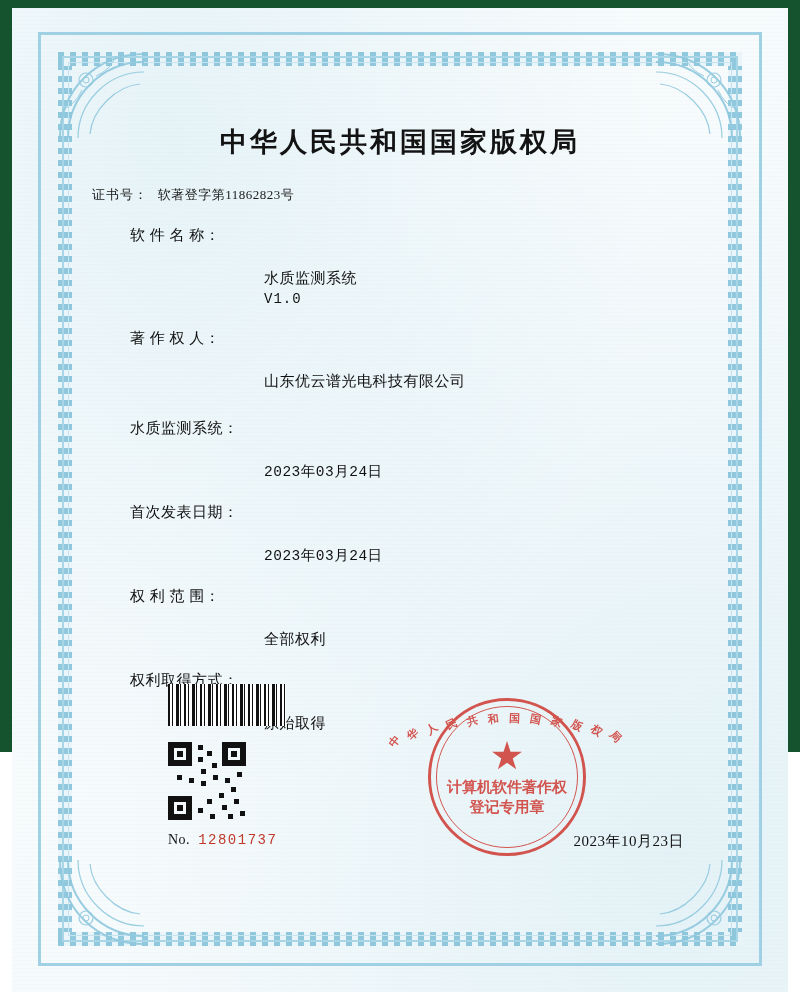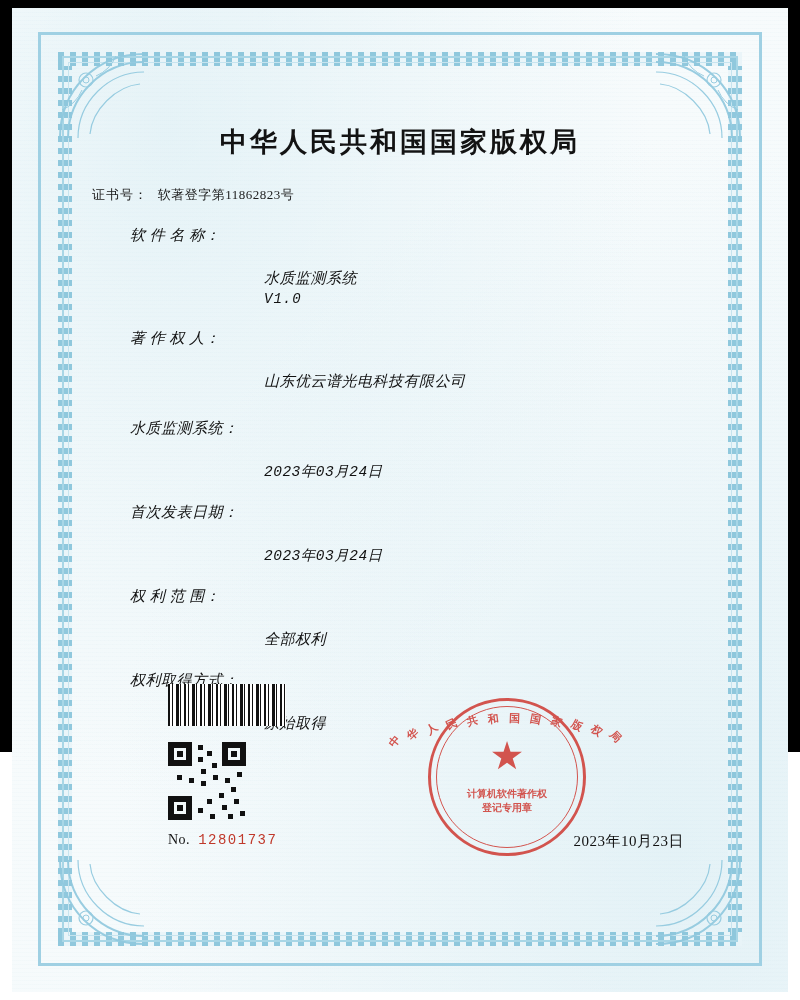--- a/index.html
+++ b/index.html
@@ -12,21 +12,21 @@
     height: 1000px;
     font-family: "Liberation Serif", "DejaVu Serif", serif;
     overflow: hidden;
   }
 
   
   .page {
     position: relative;
     width: 800px;
     height: 752px;
-    background: #000000;
+    background: #14532d;
     box-sizing: border-box;
   }
   .cert-sheet {
     position: absolute;
     left: 12px;
     top: 8px;
     width: 776px;
     height: 984px;
     background: linear-gradient(135deg, #fdfefe 0%, #f7fbfc 40%, #f3f9fb 100%);
     box-sizing: border-box;
@@ -139,21 +139,20 @@
   .fields {
     margin-top: 22px;
     padding-left: 38px;
   }
   .field-row {
     display: flex;
     align-items: flex-start;
     margin-bottom: 6px;
     font-size: 15px;
     color: #111;
-    font-style: italic;
   }
   .field-label {
     width: 118px;
     flex: 0 0 118px;
     letter-spacing: 0.5px;
     white-space: nowrap;
   }
   .field-value {
     flex: 1 1 auto;
     padding-left: 16px;
@@ -267,23 +266,23 @@
     letter-spacing: 1px;
   }
   .seal-arc span {
     display: inline-block;
     transform-origin: 50% 66px;
     font-weight: bold;
   }
   .seal-lines {
     position: absolute;
     left: 0; right: 0;
-    top: 86px;
+    top: 76px;
     text-align: center;
-    font-size: 10px;
+    font-size: 15px;
     font-weight: bold;
     line-height: 1.35;
   }
   .issue-date {
     position: absolute;
     right: 24px;
     top: 148px;
     font-size: 15px;
     color: #111;
     letter-spacing: 0.5px;

